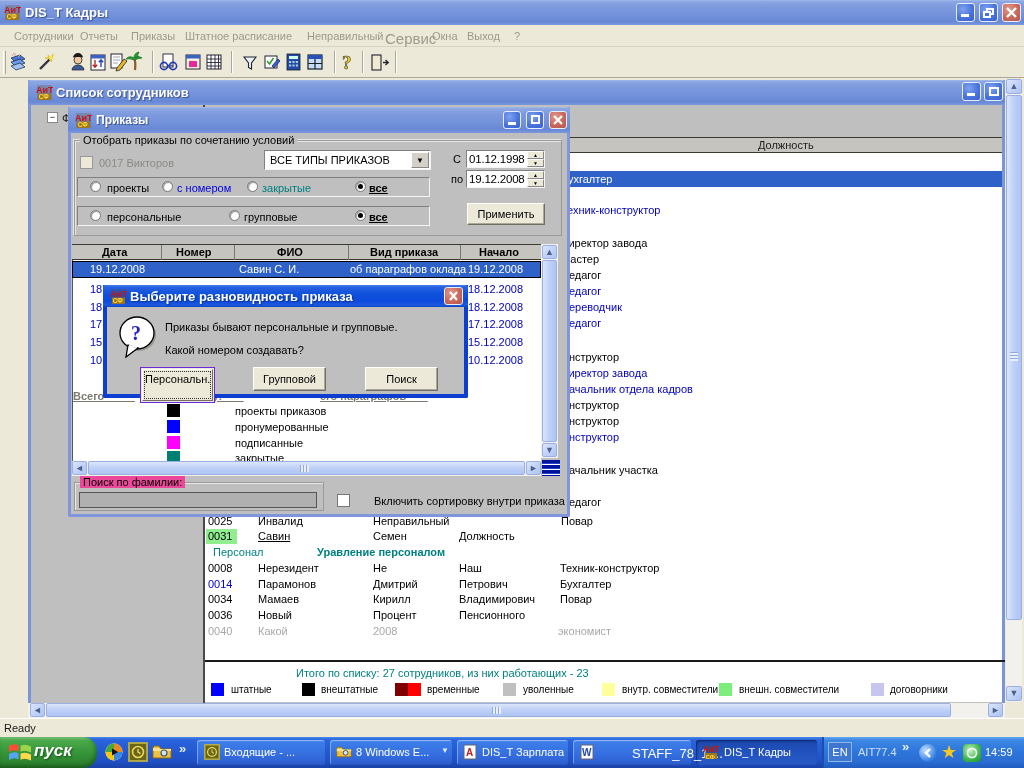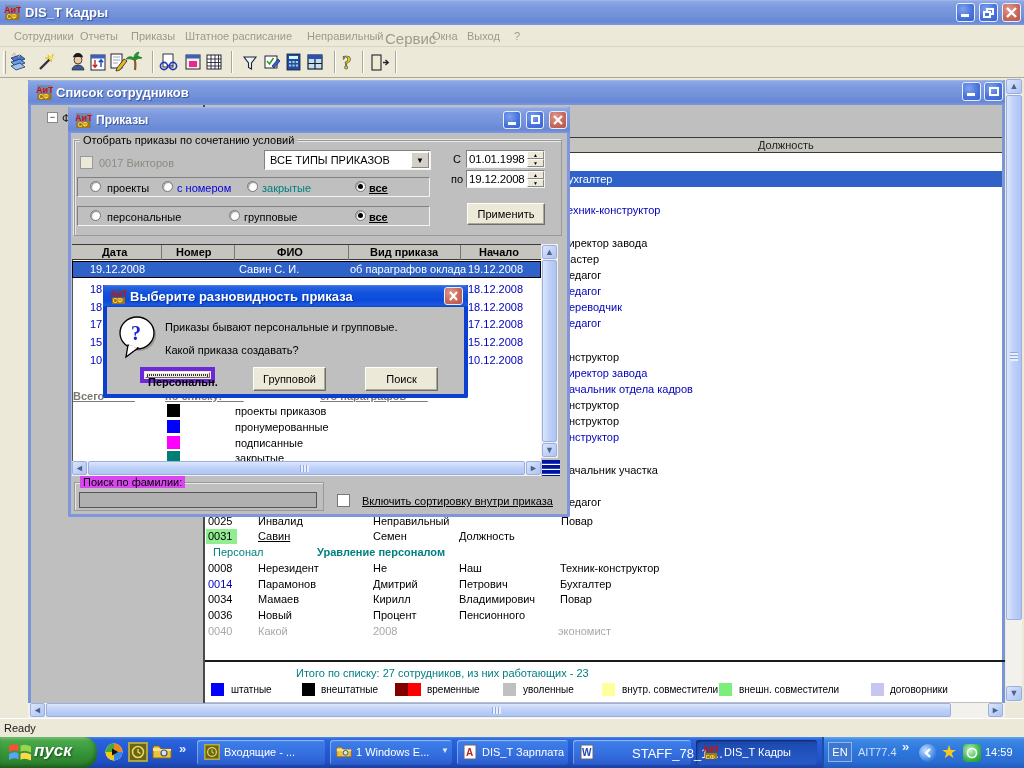--- a/index.html
+++ b/index.html
@@ -269,21 +269,21 @@
 
 <div class="abs" style="left:80px;top:156px;width:13px;height:13px;background:#ece9d8;border:1px solid #999;"></div>
 <div class="abs cell" style="left:99px;top:157px;color:#8c8c84;">0017 Викторов</div>
 
 <div class="abs sunken" style="left:264px;top:150px;width:167px;height:20px;background:#fff;"></div>
 <div class="abs cell" style="left:270px;top:154px;">ВСЕ ТИПЫ ПРИКАЗОВ</div>
 <div class="abs" style="left:411px;top:152px;width:18px;height:16px;background:#d4d0c8;border:1px solid #888;border-top-color:#fff;border-left-color:#fff;text-align:center;font-size:8px;line-height:15px;">▼</div>
 
 <div class="abs cell" style="left:453px;top:153px;">С</div>
 <div class="abs sunken" style="left:466px;top:150px;width:79px;height:18px;background:#fff;"></div>
-<div class="abs cell" style="left:469px;top:153px;font-size:11.5px;letter-spacing:-0.2px;">01.01.1998</div>
+<div class="abs cell" style="left:469px;top:153px;font-size:11.5px;letter-spacing:-0.2px;">01.12.1998</div>
 <div class="abs" id="spin1" style="left:527px;top:151px;width:17px;height:16px;">
   <div class="spinbtn" style="left:0;top:0;">▲</div>
     <div class="spinbtn" style="left:0;top:8px;">▼</div>
 </div>
 <div class="abs cell" style="left:451px;top:173px;">по</div>
 <div class="abs sunken" style="left:466px;top:170px;width:79px;height:18px;background:#fff;"></div>
 <div class="abs cell" style="left:469px;top:173px;font-size:11.5px;letter-spacing:-0.2px;">19.12.2008</div>
 <div class="abs" id="spin2" style="left:527px;top:171px;width:17px;height:16px;">
   <div class="spinbtn" style="left:0;top:0;">▲</div>
     <div class="spinbtn" style="left:0;top:8px;">▼</div>
@@ -359,24 +359,24 @@
 <div class="abs cell" style="left:235px;top:452px;">закрытые</div>
 
 <div class="abs" style="left:72px;top:461px;width:469px;height:15px;background:#f3f1ec;"></div>
 <div class="scrollbtn" style="left:72px;top:461px;width:15px;height:14px;line-height:12px;font-size:9px;">◄</div>
 <div class="abs" style="left:88px;top:461px;width:437px;height:14px;background:linear-gradient(to bottom,#dce6fb,#bed0f8 50%,#aec4f4);border:1px solid #9bb0e0;border-radius:2px;"></div>
 <div class="abs" style="left:300px;top:465px;width:9px;height:7px;background:repeating-linear-gradient(to right,#8fa8dd 0,#8fa8dd 1px,#e8eefc 1px,#e8eefc 3px);"></div>
 <div class="scrollbtn" style="left:526px;top:461px;width:15px;height:14px;line-height:12px;font-size:9px;">►</div>
 <div class="abs" style="left:542px;top:460px;width:18px;height:16px;background:repeating-linear-gradient(to bottom,#00149c 0,#00149c 3px,#2440c8 3px,#2440c8 4px,#fff 4px,#fff 5px);"></div>
 
 <div class="abs" style="left:74px;top:482px;width:250px;height:29px;border:1px solid #999;box-shadow:1px 1px 0 #e8e8e8 inset;"></div>
-<div class="abs cell" style="left:80px;top:476px;background:#d946ef;padding:0 3px;">Поиск по фамилии:</div>
+<div class="abs cell" style="left:80px;top:476px;background:#ec4899;padding:0 3px;">Поиск по фамилии:</div>
 <div class="abs" style="left:79px;top:492px;width:238px;height:16px;background:#b0b0b0;border:1px solid #555;"></div>
 <div class="abs" style="left:337px;top:494px;width:13px;height:13px;background:#fff;border:1px solid #777;"></div>
-<div class="abs cell" style="left:362px;top:495px;text-decoration:underline;">Включить сортировку внутри приказа</div>
+<div class="abs cell" style="left:374px;top:495px;">Включить сортировку внутри приказа</div>
 
 <div class="abs" style="left:103px;top:285px;width:365px;height:113px;background:#BFBFBF;border:4px solid #0c3fd0;border-top:none;border-radius:0 0 2px 2px;"></div>
 <div class="abs ttl-active" style="left:103px;top:285px;width:365px;height:22px;border-radius:3px 3px 0 0;"></div>
 <div class="abs" style="left:110px;top:288px;width:16px;height:16px;" id="appicon4"><svg width="17" height="17" viewBox="0 0 16 16">
       <rect x="1" y="1" width="14" height="14" fill="#5a4a20" opacity="0.25"></rect>
       <text x="0" y="8" font-size="8.5" font-weight="bold" fill="#cc1111" font-family="Liberation Sans">АиТ</text>
       <rect x="2" y="9" width="12" height="6" fill="#a07818"></rect>
       <text x="2.5" y="14.5" font-size="6" font-weight="bold" fill="#ffd84a" font-family="Liberation Sans">СФ</text>
     </svg></div>
 <div class="abs ttltext" style="left:130px;top:289px;font-size:13px;">Выберите разновидность приказа</div>
@@ -385,23 +385,23 @@
     </svg></div>
 
 <svg class="abs" style="left:118px;top:315px;" width="42" height="46" viewBox="0 0 42 46">
   <ellipse cx="21" cy="20" rx="17" ry="16" fill="#9a9a92"></ellipse>
   <ellipse cx="19" cy="18" rx="17" ry="16" fill="#fff" stroke="#000" stroke-width="1.3"></ellipse>
   <path d="M10 30 L8 42 L20 33 Z" fill="#fff" stroke="#000" stroke-width="1.3"></path>
   <path d="M11 31 L19 32 Z" fill="#fff" stroke="#fff" stroke-width="2"></path>
   <text x="13" y="25" font-family="Liberation Serif" font-size="20" font-weight="bold" fill="#2222cc">?</text>
 </svg>
 <div class="abs cell" style="left:165px;top:321px;">Приказы бывают персональные и групповые.</div>
-<div class="abs cell" style="left:165px;top:344px;">Какой приказа создавать?</div>
-
-<div class="abs raisedbtn" style="left:140px;top:367px;width:75px;height:16px;border:4px solid #6d28d9;box-shadow:none;font-weight:bold;">
+<div class="abs cell" style="left:165px;top:344px;">Какой номером создавать?</div>
+
+<div class="abs raisedbtn" style="left:140px;top:367px;width:75px;height:36px;border:1px solid #6d28d9;box-shadow:none;">
   <div style="position:absolute;left:1px;top:1px;right:1px;bottom:1px;background:#ECE9D8;border-top:1px solid #fff;border-left:1px solid #fff;border-right:1px solid #716f64;border-bottom:1px solid #716f64;"></div>
   <div style="position:absolute;left:3px;top:3px;right:3px;bottom:3px;border:1px dotted #333;text-align:center;line-height:15px;font-size:11px;">Персональн.</div>
 </div>
 <div class="abs raisedbtn" style="left:253px;top:367px;width:73px;height:24px;text-align:center;line-height:22px;font-size:11px;">Групповой</div>
 <div class="abs raisedbtn" style="left:365px;top:367px;width:73px;height:24px;text-align:center;line-height:22px;font-size:11px;">Поиск</div>
 
 <div class="abs" style="left:0;top:718px;width:1024px;height:19px;background:#ECE9D8;border-top:1px solid #fff;">
   <div style="position:absolute;left:4px;top:3px;font-size:11px;color:#1a1a1a;">Ready</div>
 </div>
 
@@ -445,21 +445,21 @@
       <rect x="1" y="1" width="18" height="18" fill="#6a651a" stroke="#c8b838" stroke-width="1.6"></rect>
       <circle cx="10" cy="10" r="5.5" fill="none" stroke="#e8d858" stroke-width="1.6"></circle>
       <path d="M10 7 v3.2 l2.5 1.5" stroke="#e8d858" stroke-width="1.4" fill="none"></path>
     </svg></div>
 <div class="abs" style="left:224px;top:746px;color:#fff;font-size:11px;">Входящие - ...</div>
 <div class="abs" style="left:336px;top:744px;width:16px;height:16px;" id="ti2"><svg width="16" height="16" viewBox="0 0 20 20">
       <path d="M1 6 L1 16 L19 16 L19 7 L9 7 L7 4 L2 4 Z" fill="#f0c040" stroke="#8a6a10" stroke-width="1"></path>
       <path d="M1 9 L19 9 L19 7 L9 7 L7 6 L1 6 Z" fill="#f8e090"></path>
       <circle cx="12" cy="11" r="3" fill="#cfe4f8" stroke="#456" stroke-width="1.2"></circle>
     </svg></div>
-<div class="abs" style="left:356px;top:746px;color:#fff;font-size:11px;">1 Windows E...</div>
+<div class="abs" style="left:356px;top:746px;color:#fff;font-size:11px;">8 Windows E...</div>
 <div class="abs" style="left:441px;top:746px;color:#dce8fa;font-size:8px;">▼</div>
 <div class="abs" style="left:462px;top:744px;width:16px;height:16px;" id="ti3"><svg width="16" height="16" viewBox="0 0 16 16">
       <rect x="2" y="1" width="12" height="14" fill="#fff" stroke="#667" stroke-width="1"></rect>
       <text x="4" y="12" font-size="10" font-weight="bold" fill="#c02020" font-family="Liberation Sans">А</text>
     </svg></div>
 <div class="abs" style="left:482px;top:746px;color:#fff;font-size:11px;">DIS_T Зарплата</div>
 <div class="abs" style="left:579px;top:744px;width:16px;height:16px;" id="ti4"><svg width="16" height="16" viewBox="0 0 16 16">
       <rect x="2" y="1" width="12" height="14" fill="#fff" stroke="#667" stroke-width="1"></rect>
       <text x="3" y="12" font-size="10" font-weight="bold" fill="#2048b0" font-family="Liberation Sans">W</text>
     </svg></div>

